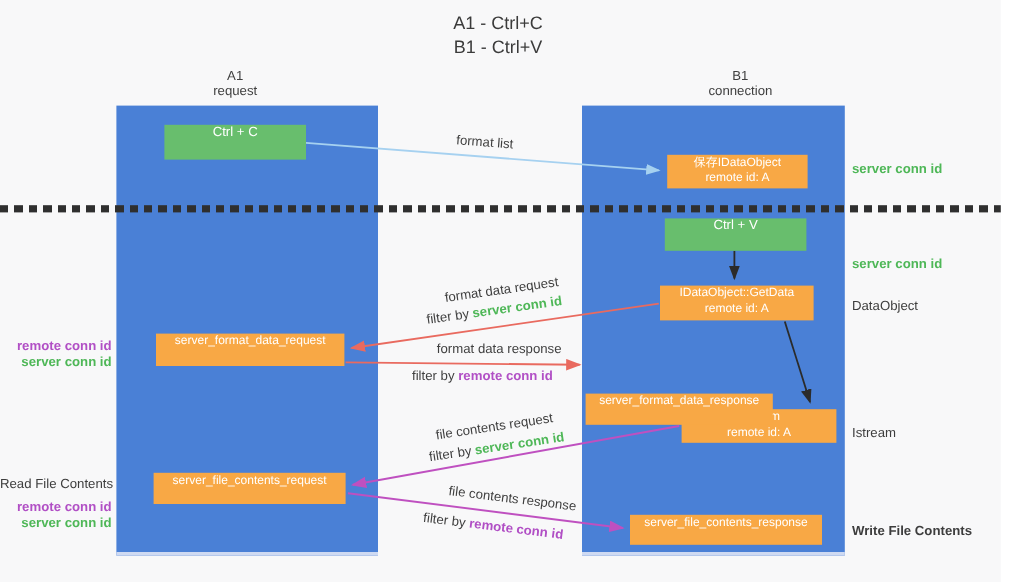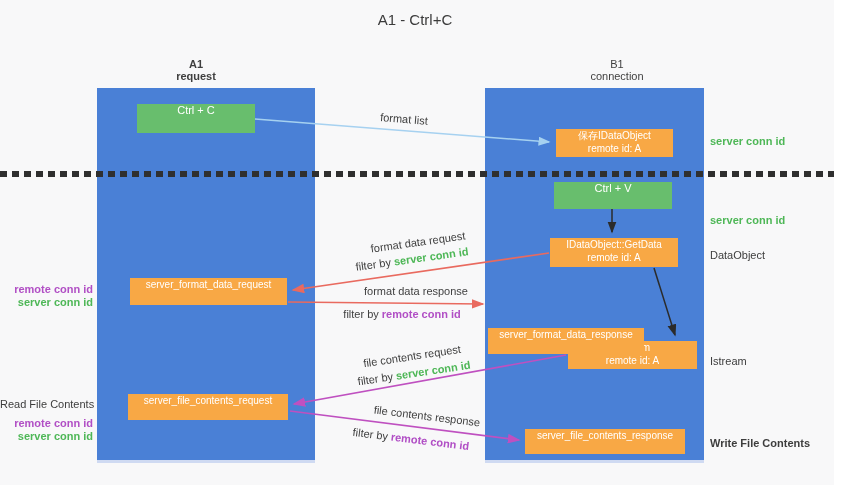--- a/index.html
+++ b/index.html
@@ -16,21 +16,21 @@
   .lane{
     position:absolute;top:88px;height:372px;
     background:#4a80d6;border-bottom:3px solid #cfdaf2;
   }
   .lane-a1{left:97px;width:218px;}
   .lane-b1{left:485px;width:219px;}
   .lane-header{
     position:absolute;top:58px;width:120px;text-align:center;
     font-size:11px;line-height:12px;color:#3f3f3f;
   }
-  .lane-header.a1{left:136px;font-weight:bold;}
+  .lane-header.a1{left:136px;}
   .lane-header.b1{left:557px;}
   .dotted-line{
     position:absolute;left:0;top:171px;width:842px;height:6px;
     background-image:repeating-linear-gradient(90deg,#2f2f2f 0,#2f2f2f 7px,transparent 7px,transparent 12px);
   }
   .node{
     position:absolute;display:flex;flex-direction:column;
     align-items:center;
     color:#ffffff;text-align:center;white-space:nowrap;
   }
@@ -61,20 +61,21 @@
   .side-left{left:0;width:93px;text-align:right;line-height:13px;}
   .gray{color:#3d3d3d;font-weight:400;}
 </style>
 </head>
 <body>
 
 <div class="canvas">
 
   <div class="title">
     <div>A1 - Ctrl+C</div>
+    <div>B1 - Ctrl+V</div>
   </div>
 
   <div class="lane-header a1">
     <div>A1</div>
     <div>request</div>
   </div>
   <div class="lane-header b1">
     <div>B1</div>
     <div>connection</div>
   </div>

